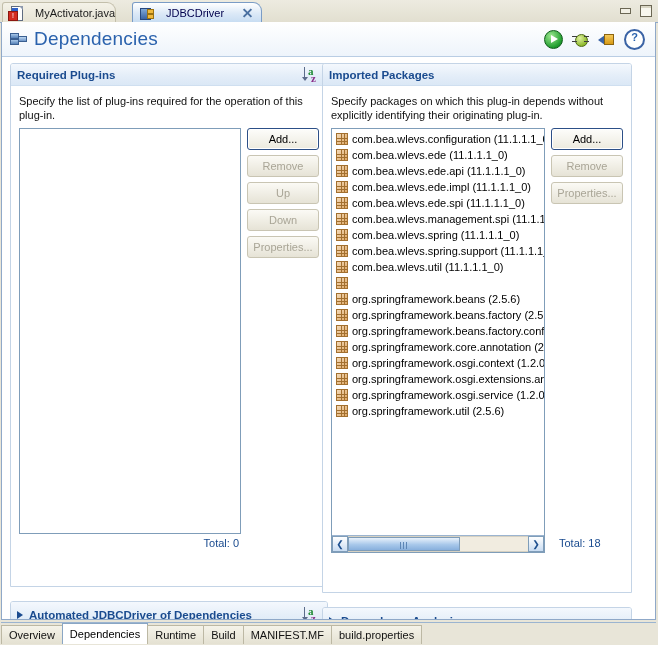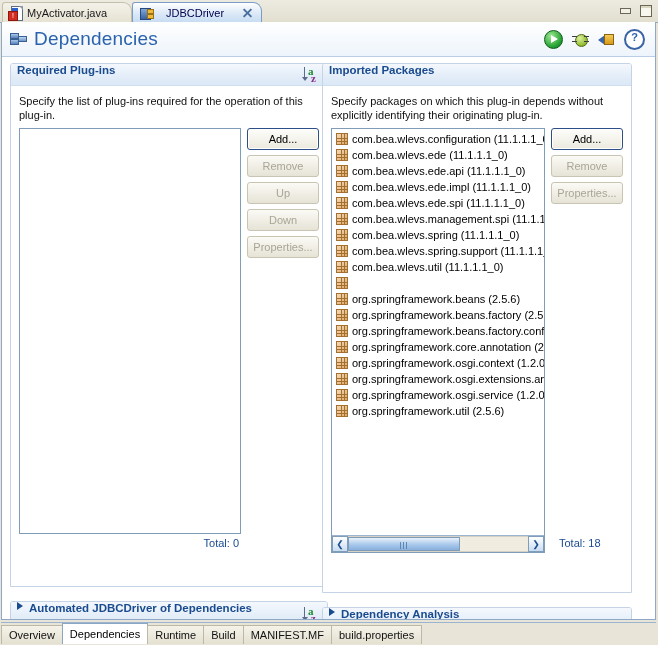--- a/index.html
+++ b/index.html
@@ -27,25 +27,26 @@
   .etab {
     position: absolute; top: 2px; height: 20px;
     display: flex; align-items: center;
     padding: 0 8px 0 6px;
     font-size: 11px;
     box-sizing: border-box;
     border-top-left-radius: 3px;
     border-top-right-radius: 9px;
   }
   .etab.inactive {
-    left: 2px; width: 130px;
+    left: 2px; width: 114px;
     background: linear-gradient(#f4f2e8, #e6e3d4);
     border: 1px solid #c3bfab;
     border-bottom: none;
     color: #1a1a1a;
+    gap: 8px;
   }
   .etab.active {
     left: 132px; width: 130px;
     background: linear-gradient(#ffffff 0%, #dce9f7 55%, #c8ddf2 100%);
     border: 1px solid #7a9cc6;
     border-bottom: none;
     color: #00004d;
     gap: 8px;
   }
   .etab .tlabel { margin-left: 4px; white-space: nowrap; }
@@ -212,21 +213,21 @@
     position: relative;
     border: 1px solid #c4d4e6;
     border-radius: 3px 3px 0 0;
     background: #ffffff;
     box-sizing: border-box;
   }
   .sec-title {
     height: 21px;
     background: linear-gradient(#f4f8fd, #e3edf8 60%, #dbe8f6);
     border-bottom: 1px solid #cfdff0;
-    display: flex; 
+    display: flex; align-items: center;
     padding: 0 6px;
     font-weight: bold;
     font-size: 11.5px;
     color: #1a4b8f;
     border-radius: 2px 2px 0 0;
   }
   .sec-title .toolarea { margin-left: auto; display: flex; align-items: center; }
   .sec-desc {
     padding: 8px 8px 6px 8px;
     font-size: 11px;

